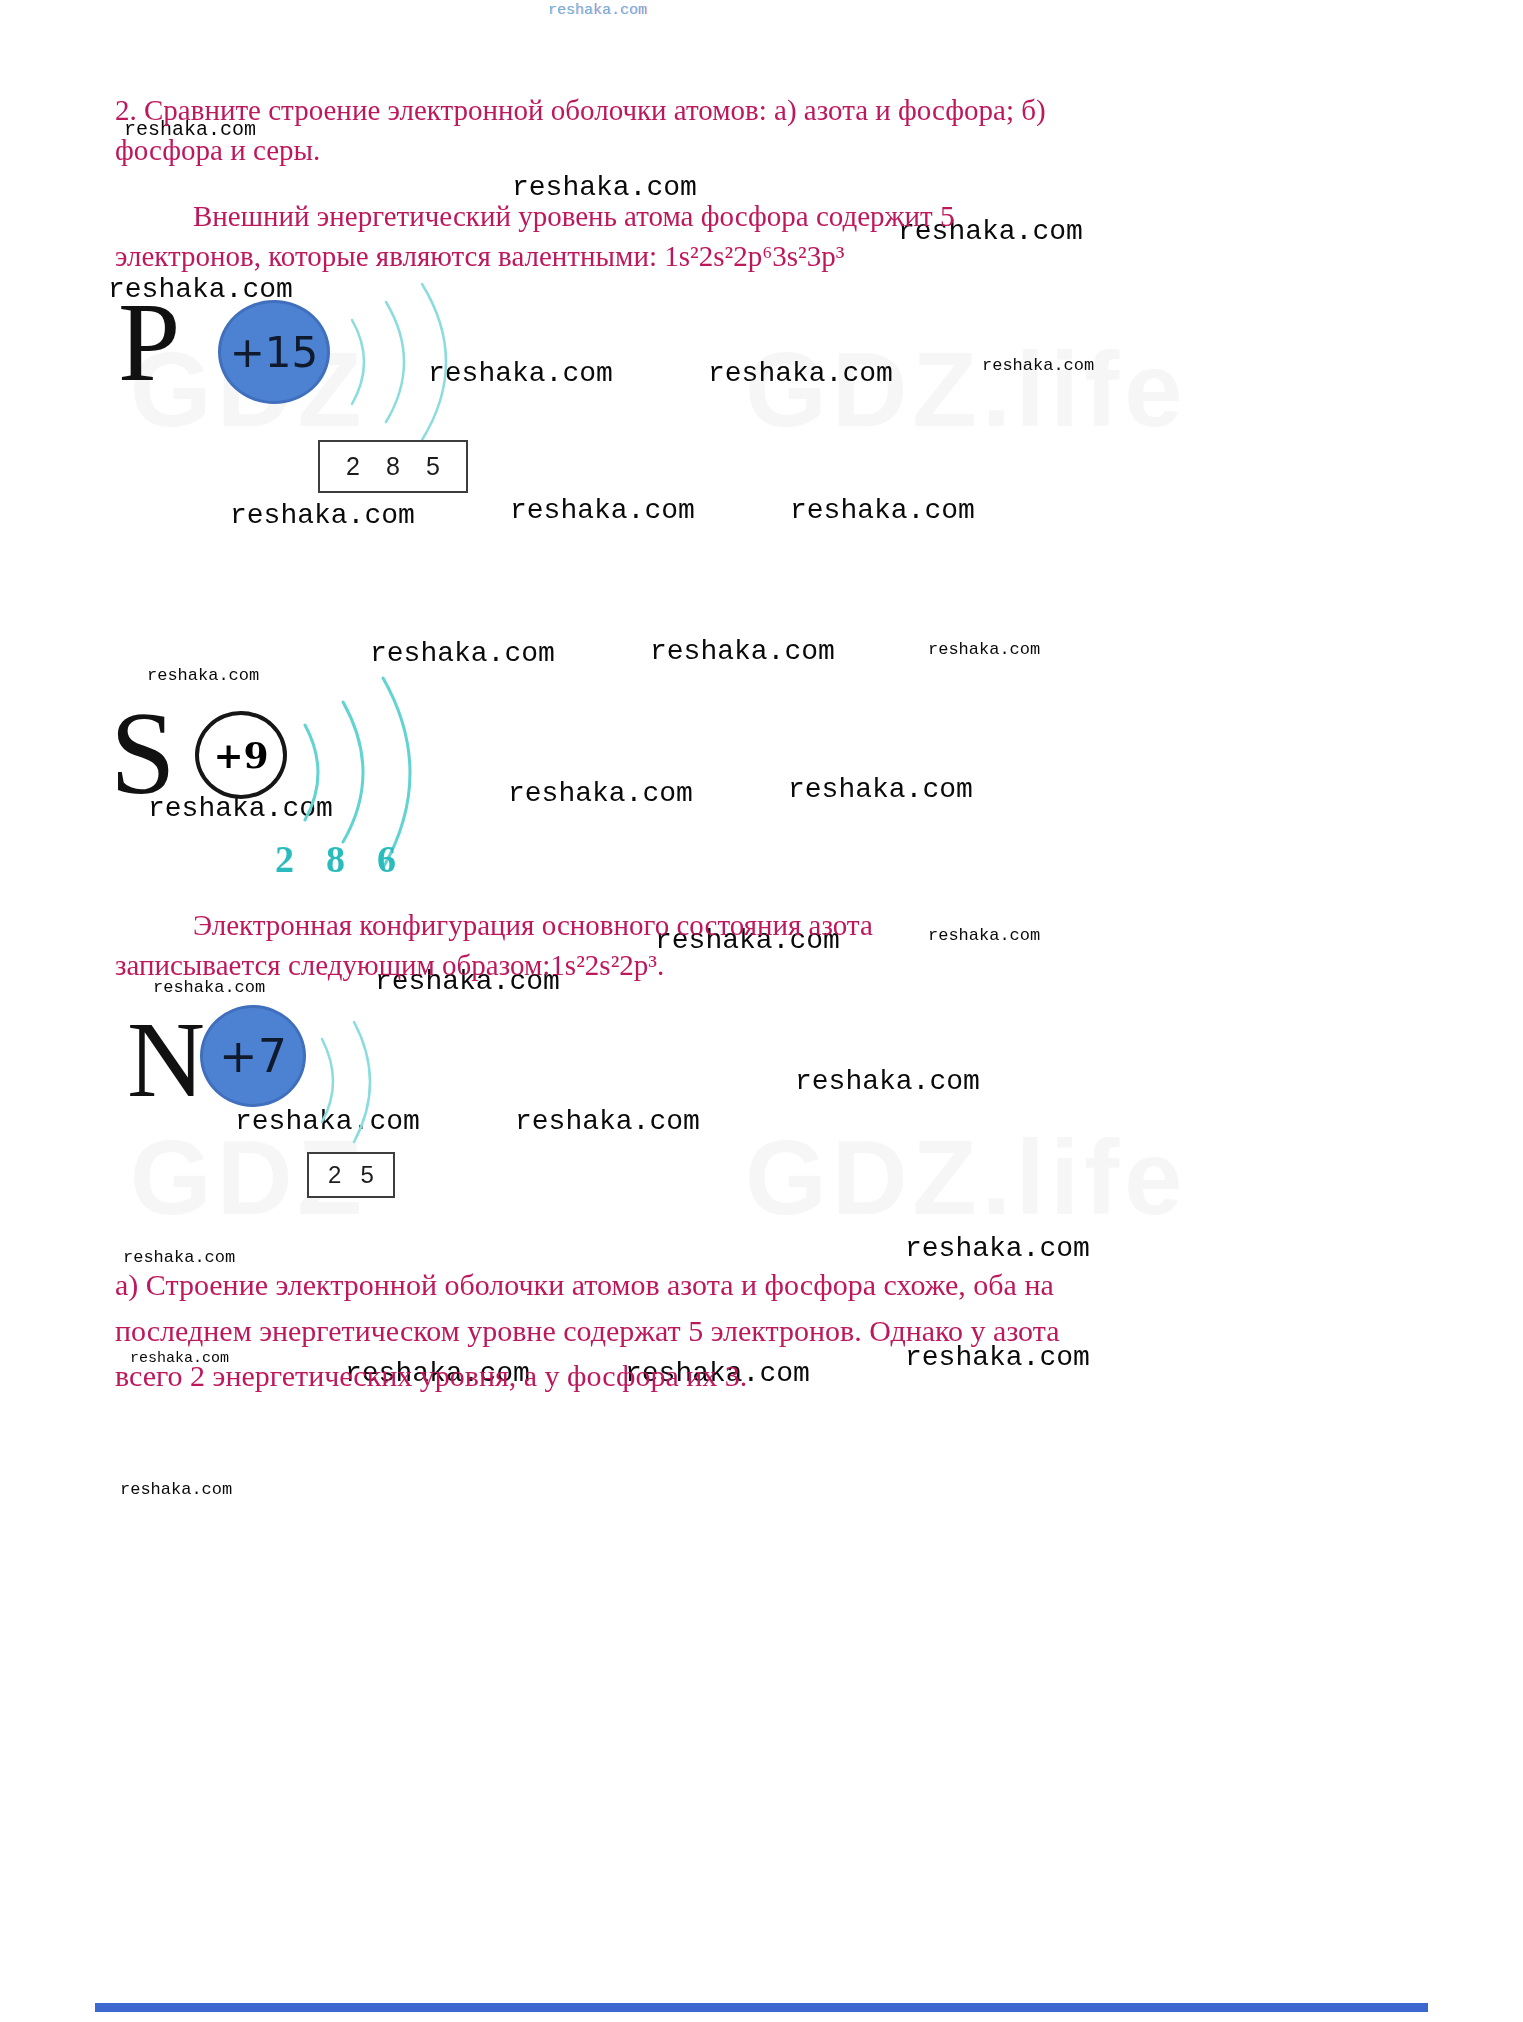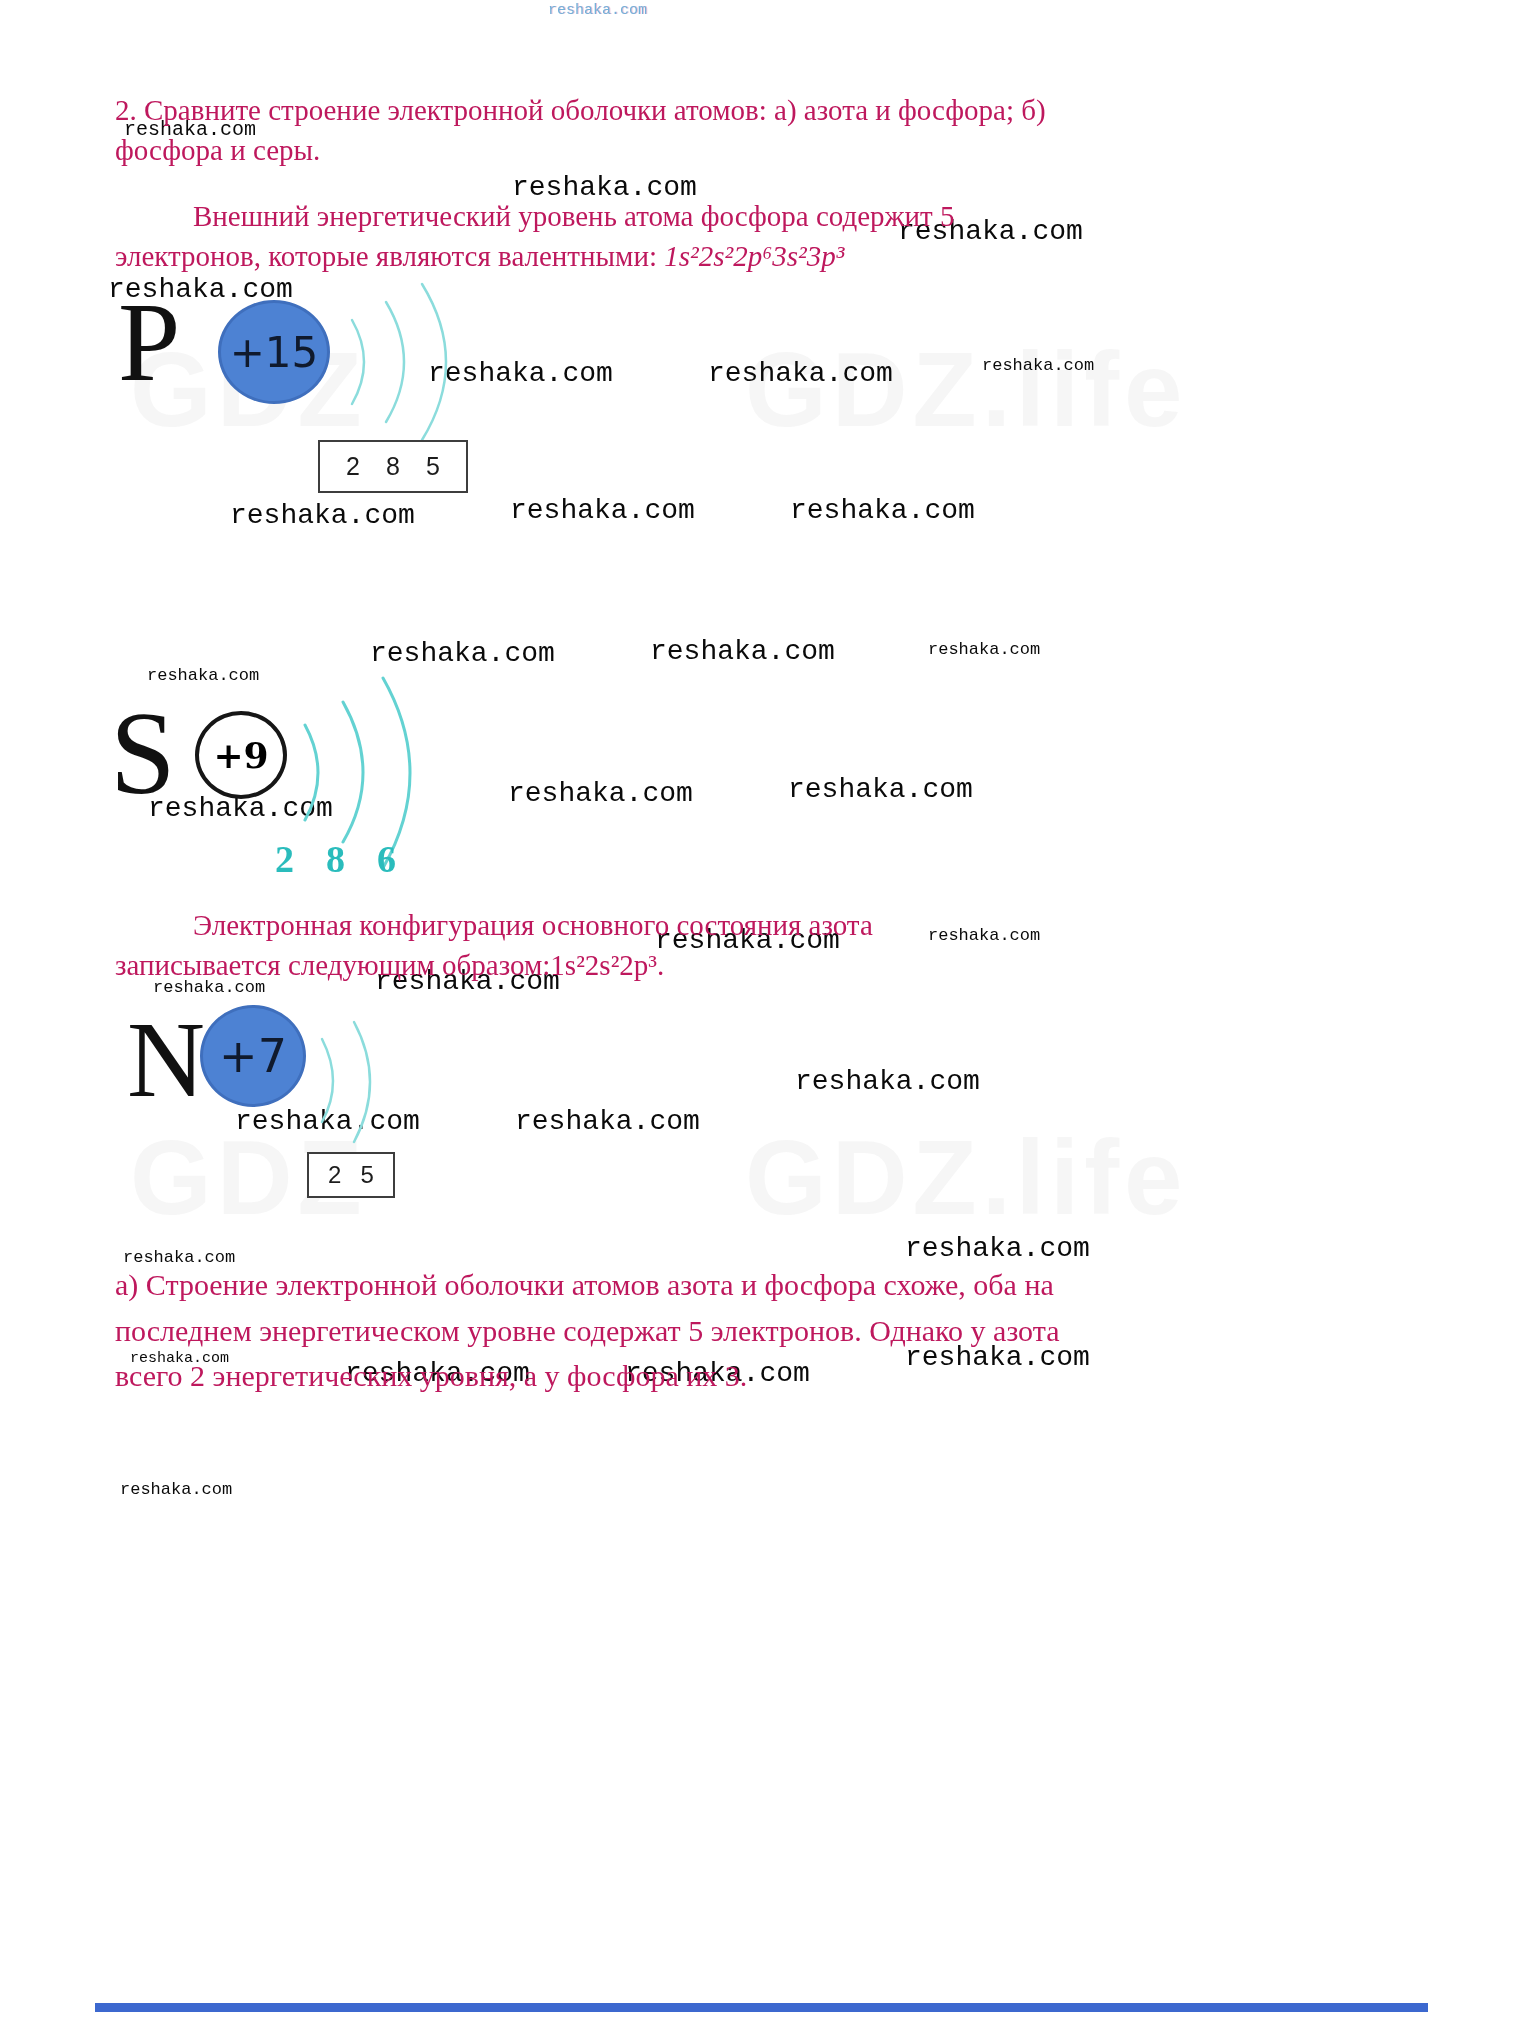--- a/index.html
+++ b/index.html
@@ -23,21 +23,21 @@
   .wm-md  { font-size:20px; }
   .wm-sm  { font-size:17px; }
   .wm-sm2 { font-size:15px; }
   .wm-top { font-size:15px; color:#74b0d8; text-shadow:1px 0 rgba(216,150,190,0.55); }
   
   .text-block {
     position:absolute; font-size:29px; line-height:1.38; color:#be185d;
   }
   .indent { text-indent:78px; }
   .answer { font-size:30px; line-height:1.52;font-family:Liberation Serif, serif; }
-  .formula { font-style:italic; }
+  .formula { }
   .formula.upright { font-style:normal; }
   
   .diagram { position:absolute; }
   .symbol {
     position:absolute; font-family:"Liberation Serif", serif;
     font-size:112px; line-height:1; color:#111;
   }
   .nucleus {
     position:absolute; border-radius:50%;
     display:flex; align-items:center; justify-content:center;

